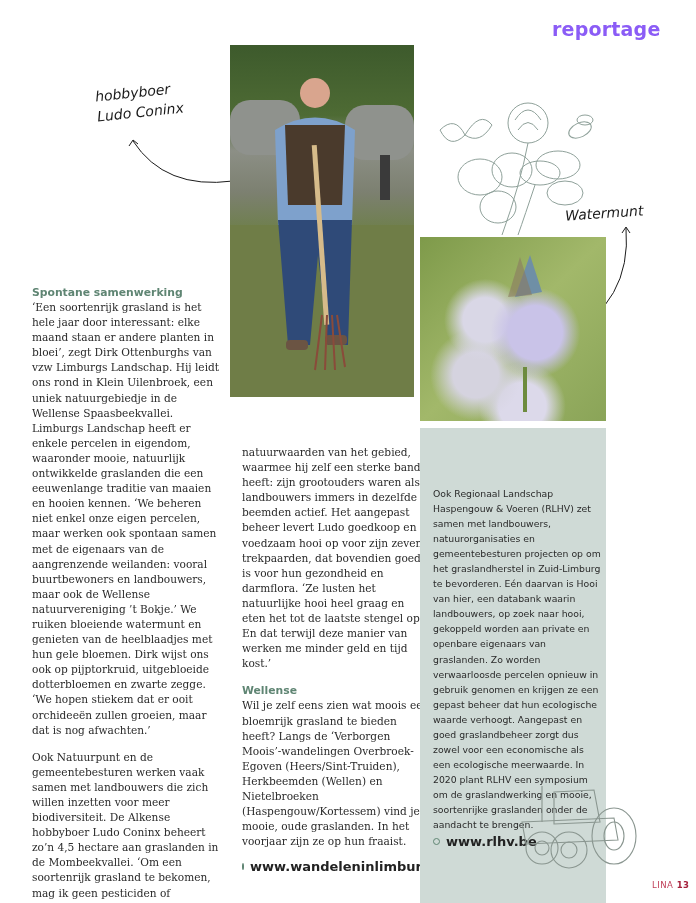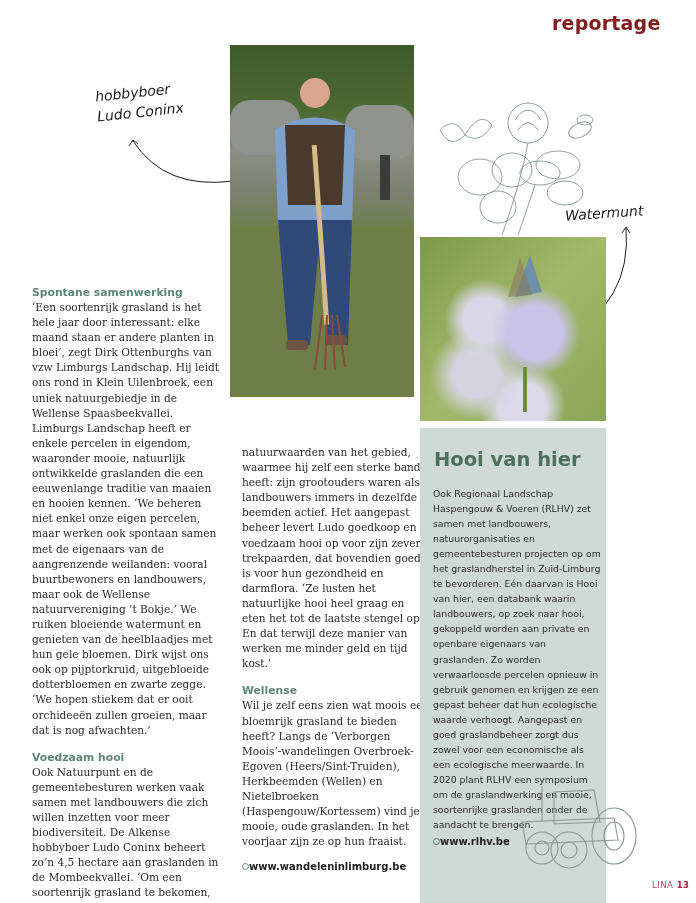--- a/index.html
+++ b/index.html
@@ -1,38 +1,38 @@
 <!DOCTYPE html>
 <html><head>
 <meta charset="utf-8">
 <style>
   html, body { margin:0; padding:0; }
   body { width:696px; height:903px; position:relative; background:#ffffff; overflow:hidden;
          font-family:"DejaVu Serif", serif; color:#2a2a2a; }
-  .section-tag { position:absolute; left:552px; top:12px; font-family:"DejaVu Sans", sans-serif;
-         font-weight:bold; font-size:19px; color:#7f1d1d; letter-spacing:0.2px; }
+  .section-tag { position:absolute; left:552px; top:18px; font-family:"DejaVu Sans", sans-serif;
+         font-weight:bold; font-size:19px; color:#8b5cf6; letter-spacing:0.2px; }
   .handwrite { position:absolute; font-family:"DejaVu Sans", sans-serif; font-style:italic;
          font-size:14px; color:#1b1b1b; line-height:1.45; transform:rotate(-6deg); }
   .photo { position:absolute; overflow:hidden; }
   .photo-man { left:230px; top:45px; width:184px; height:352px;
          background:linear-gradient(180deg,#3d5a2c 0%,#4e6b34 20%,#8c8f86 30%,#7c8070 42%,#6b7f44 55%,#6e7a48 100%); }
   .photo-flower { left:420px; top:237px; width:186px; height:184px;
          background:radial-gradient(circle at 62% 52%, #c9c3e8 0 18%, transparent 30%),
                     radial-gradient(circle at 35% 45%, #d9d7e6 0 14%, transparent 26%),
                     radial-gradient(circle at 30% 75%, #d5d3df 0 12%, transparent 24%),
                     radial-gradient(circle at 55% 92%, #dcd9ea 0 12%, transparent 22%),
                     linear-gradient(135deg,#7e9a4a,#a2b86a 50%,#8aa458); }
   .col { position:absolute; font-size:10.6px; line-height:15.1px; }
   .col p { margin:0; }
   .col h3 { margin:0; font-family:"DejaVu Sans", sans-serif; font-weight:bold; font-size:10.8px;
          color:#5f8573; line-height:15px; }
   .col1 { left:32px; top:285px; width:188px; }
   .col2 { left:242px; top:445px; width:188px; }
   .gap { height:12px; }
-  .link { font-family:"DejaVu Sans", sans-serif; font-weight:bold; font-size:10px; margin-top:10px; display:flex; align-items:center; color:#222; }
+  .link { font-family:"DejaVu Sans", sans-serif; font-weight:bold; font-size:13px; margin-top:10px; display:flex; align-items:center; gap:6px; color:#222; }
   .bullet { width:5px; height:5px; border:1.6px solid #5f8573; border-radius:50%; display:inline-block; }
   .box { position:absolute; left:420px; top:428px; width:186px; height:475px; background:#cfdad6; }
   .box h2 { position:absolute; left:14px; top:20px; margin:0; font-family:"DejaVu Sans", sans-serif;
          font-weight:bold; font-size:19.5px; color:#4c6f60; }
   .box-text { position:absolute; left:13px; top:58px; width:170px; font-family:"DejaVu Sans", sans-serif;
          font-size:9.3px; line-height:15.05px; color:#2a2a2a; }
   .box-text .link { margin-top:2px; }
   .tractor { position:absolute; left:514px; top:782px; width:126px; height:88px; }
   .illus { position:absolute; left:430px; top:85px; width:170px; height:150px; }
   .page-no { position:absolute; left:652px; top:880px; font-family:"DejaVu Sans", sans-serif; font-size:8.5px; color:#c0415a; letter-spacing:0.5px; }
@@ -102,37 +102,35 @@
     <path d="M95 60 L 110 18 L 122 55 Z" fill="#6f8fa6"></path>
     <path d="M88 60 L 100 20 L 112 58 Z" fill="#8a7a60" opacity="0.6"></path>
     <rect x="103" y="130" width="4" height="45" fill="#6d8b3e"></rect>
   </svg>
 </div>
 
 <div class="col col1">
   <h3>Spontane samenwerking</h3>
   <p>‘Een soortenrijk grasland is het hele jaar door interessant: elke maand staan er andere planten in bloei’, zegt Dirk Ottenburghs van vzw Limburgs Landschap. Hij leidt ons rond in Klein Uilenbroek, een uniek natuurgebiedje in de Wellense Spaasbeekvallei. Limburgs Landschap heeft er enkele percelen in eigendom, waaronder mooie, natuurlijk ontwikkelde graslanden die een eeuwenlange traditie van maaien en hooien kennen. ‘We beheren niet enkel onze eigen percelen, maar werken ook spontaan samen met de eigenaars van de aangrenzende weilanden: vooral buurtbewoners en landbouwers, maar ook de Wellense natuurvereniging ’t Bokje.’ We ruiken bloeiende watermunt en genieten van de heelblaadjes met hun gele bloemen. Dirk wijst ons ook op pijptorkruid, uitgebloeide dotterbloemen en zwarte zegge. ‘We hopen stiekem dat er ooit orchideeën zullen groeien, maar dat is nog afwachten.’</p>
   <div class="gap"></div>
-  <h3>Voedzaam hooi</h3>
   <p>Ook Natuurpunt en de gemeentebesturen werken vaak samen met landbouwers die zich willen inzetten voor meer biodiversiteit. De Alkense hobbyboer Ludo Coninx beheert zo’n 4,5 hectare aan graslanden in de Mombeekvallei. ‘Om een soortenrijk grasland te bekomen, mag ik geen pesticiden of meststoffen gebruiken en moet ik elk jaar maaien tussen 15 juni en 15 juli en een tweede keer in september.’ Zo draagt Ludo bij aan de</p>
 </div>
 
 <div class="col col2">
   <p>natuurwaarden van het gebied, waarmee hij zelf een sterke band heeft: zijn grootouders waren als landbouwers immers in dezelfde beemden actief. Het aangepast beheer levert Ludo goedkoop en voedzaam hooi op voor zijn zeven trekpaarden, dat bovendien goed is voor hun gezondheid en darmflora. ‘Ze lusten het natuurlijke hooi heel graag en eten het tot de laatste stengel op. En dat terwijl deze manier van werken me minder geld en tijd kost.’</p>
   <div class="gap"></div>
   <h3>Wellense</h3>
   <p>Wil je zelf eens zien wat moois een bloemrijk grasland te bieden heeft? Langs de ‘Verborgen Moois’-wandelingen Overbroek-Egoven (Heers/Sint-Truiden), Herkbeemden (Wellen) en Nietelbroeken (Haspengouw/Kortessem) vind je mooie, oude graslanden. In het voorjaar zijn ze op hun fraaist.</p>
   <div class="link">
     <span class="bullet"></span>
     <span>www.wandeleninlimburg.be</span>
   </div>
 </div>
 
 <div class="box">
-  <h2>Hooi van hier</h2>
   <div class="box-text">
     <p style="margin:0">Ook Regionaal Landschap Haspengouw &amp; Voeren (RLHV) zet samen met landbouwers, natuurorganisaties en gemeentebesturen projecten op om het graslandherstel in Zuid-Limburg te bevorderen. Eén daarvan is Hooi van hier, een databank waarin landbouwers, op zoek naar hooi, gekoppeld worden aan private en openbare eigenaars van graslanden. Zo worden verwaarloosde percelen opnieuw in gebruik genomen en krijgen ze een gepast beheer dat hun ecologische waarde verhoogt. Aangepast en goed graslandbeheer zorgt dus zowel voor een economische als een ecologische meerwaarde. In 2020 plant RLHV een symposium om de graslandwerking en mooie, soortenrijke graslanden onder de aandacht te brengen.</p>
     <div class="link">
       <span class="bullet"></span>
       <span>www.rlhv.be</span>
     </div>
   </div>
 </div>
 
 <svg class="tractor" viewBox="0 0 126 88">

